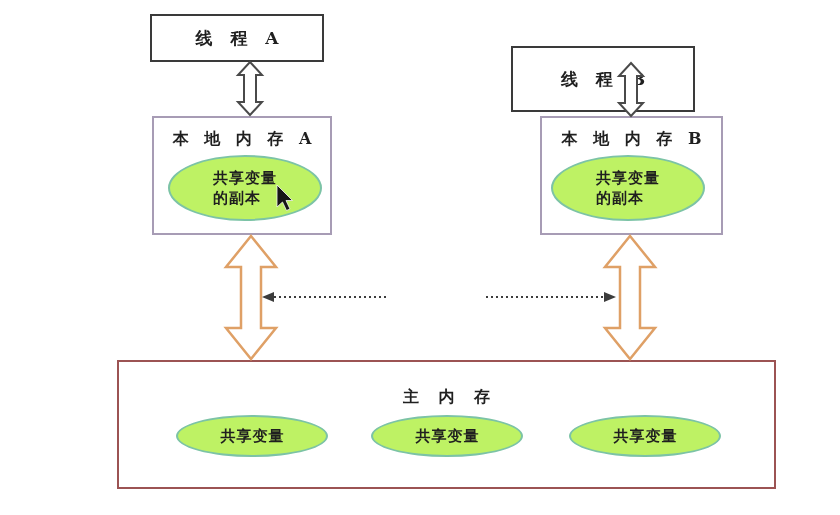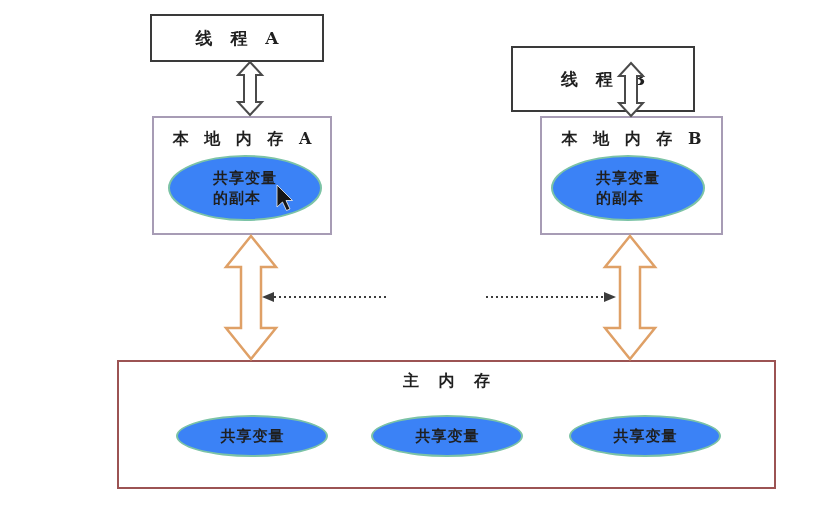--- a/index.html
+++ b/index.html
@@ -21,27 +21,27 @@
     border:2px solid #a79cb5;
   }
   .localmem-title{
     text-align:center;padding-top:11px;
     font-size:16px;font-weight:bold;letter-spacing:5px;text-indent:5px;
   }
   .mainmem-box{
     border:2px solid #9c5353;
   }
   .mainmem-title{
-    text-align:center;padding-top:9px;
+    text-align:center;padding-top:25px;
     font-size:16px;font-weight:bold;letter-spacing:7px;text-indent:7px;
   }
   .ellipse{
     position:absolute;box-sizing:border-box;
     border:2px solid #7cc3a6;border-radius:50%;
-    background:#3b82f6;
+    background:#bef264;
     display:flex;align-items:center;justify-content:center;
   }
   .copy-ellipse{width:154px;height:66px;}
   .copy-text{
     display:inline-block;text-align:left;
     font-size:15px;font-weight:bold;line-height:1.35;letter-spacing:1px;
   }
   .var-ellipse{width:152px;height:42px;top:415px;}
   .var-text{font-size:15px;font-weight:bold;letter-spacing:1px;text-indent:1px;}
   .jmm-label{

